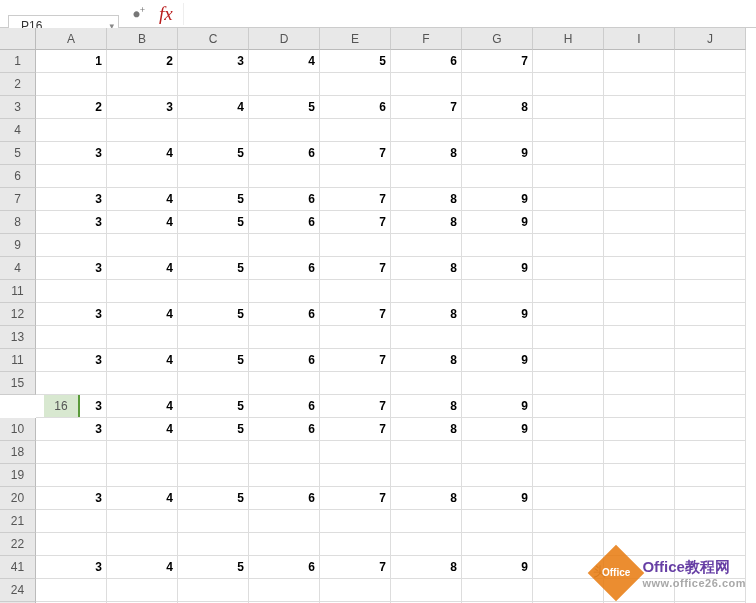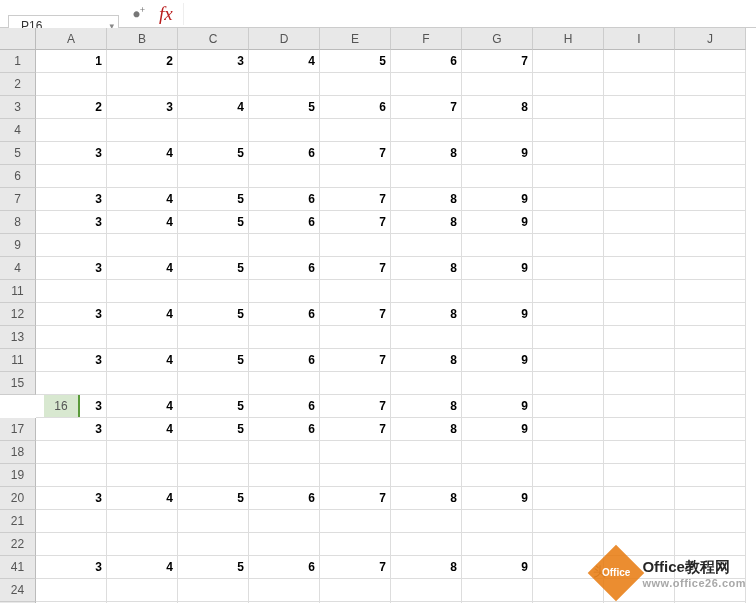--- a/index.html
+++ b/index.html
@@ -157,21 +157,21 @@
       font-weight: bold;
       font-size: 10px;
       text-align: center;
       line-height: 1;
     }
     .wm-text {
       display: flex;
       flex-direction: column;
       font-weight: bold;
     }
-    .wm-line1 { color: #000000; font-size: 15px; }
+    .wm-line1 { color: #4c1d95; font-size: 15px; }
     .wm-line2 { color: #999; font-size: 11px; letter-spacing: 0.5px; }
     .wm-prefix {
       position: absolute;
       right: 150px;
       bottom: 22px;
       color: #888;
       font-size: 13px;
     }
   </style>
 </head>
@@ -213,21 +213,21 @@
       <div class="row-header">7</div>
       <div class="row-header">8</div>
       <div class="row-header">9</div>
       <div class="row-header">4</div>
       <div class="row-header">11</div>
       <div class="row-header">12</div>
       <div class="row-header">13</div>
       <div class="row-header">11</div>
       <div class="row-header">15</div>
       <div class="row-header selected">16</div>
-      <div class="row-header">17</div>
+      <div class="row-header">10</div>
       <div class="row-header">18</div>
       <div class="row-header">19</div>
       <div class="row-header">20</div>
       <div class="row-header">21</div>
       <div class="row-header">22</div>
       <div class="row-header">41</div>
       <div class="row-header">24</div>
       <div class="row-header">25</div>
     </div>
   <div class="cells" id="cells">

